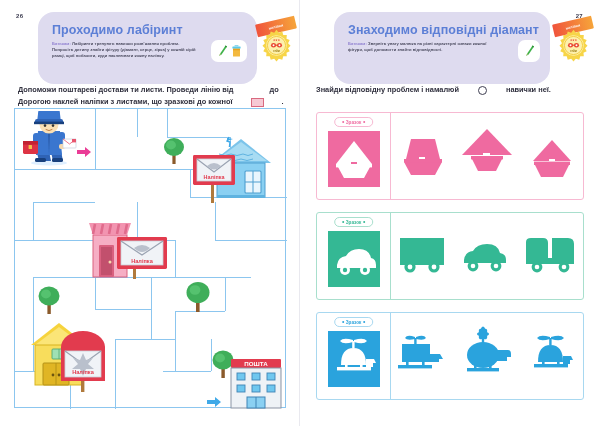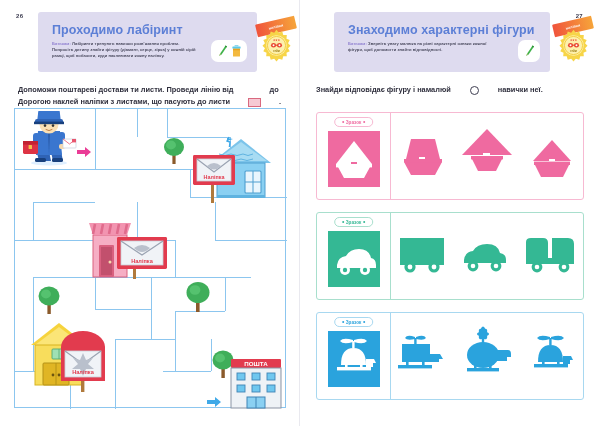--- a/index.html
+++ b/index.html
@@ -16,22 +16,22 @@
   
   .page-num {
     position: absolute; top: 13px; font-size: 6px; color: #3b3b4f;
     font-weight: 700; letter-spacing: .3px;
   }
   .page-left .page-num  { left: 16px; }
   .page-right .page-num { right: 17px; }
 
   
   .hdr {
-    position: absolute; top: 12px; height: 60px;
-    background: #dedbef; border-radius: 3px;
+    position: absolute; top: 12px; height: 72px;
+    background: #dedbef; border-radius: 16px;
   }
   .page-left .hdr  { left: 38px; right: 42px; }
   .page-right .hdr { left: 34px; right: 50px; }
   .hdr-title {
     position: absolute; left: 14px; top: 11px;
     font-size: 12.5px; font-weight: 700; color: #5c7fd6;
     letter-spacing: .1px; white-space: nowrap;
   }
   .hdr-note {
     position: absolute; left: 14px; top: 29px; right: 58px;
@@ -173,21 +173,21 @@
         <svg class="inline-ico" width="11" height="8" viewBox="0 0 11 8">
           <path d="M0 2.4 H6 V0 L11 4 L6 8 V5.6 H0 Z" fill="#ea3c96"></path>
         </svg>
         <span>до</span>
         <svg class="inline-ico" width="11" height="8" viewBox="0 0 11 8">
           <path d="M0 2.4 H6 V0 L11 4 L6 8 V5.6 H0 Z" fill="#3fa9e8"></path>
         </svg>
         <span>.</span>
       </div>
       <div class="ln">
-        <span>Дорогою наклей наліпки з листами, що пасують до листи</span>
+        <span>Дорогою наклей наліпки з листами, що зразкові до кожної</span>
         <span class="mini-env"></span>
         <span>.</span>
       </div>
     </div>
 
     <div class="maze">
 
       <div class="wall wh" style="left:0;   top:60px;  width:80px;"></div>
       <div class="wall wh" style="left:80px; top:60px;  width:75px;"></div>
       <div class="wall wh" style="left:155px;top:60px;  width:60px;"></div>
@@ -356,21 +356,21 @@
         <path d="M0 3 H8 V0 L14 5 L8 10 V7 H0 Z" fill="#3fa9e8"></path>
       </svg>
     </div>
   </div>
 
   <div class="page page-right">
 
     <div class="page-num">27</div>
 
     <div class="hdr">
-      <div class="hdr-title">Знаходимо характерні фігури</div>
+      <div class="hdr-title">Знаходимо відповідні діамант</div>
       <div class="hdr-note">
         <span class="lead">Батькам:</span>
         <span>Зверніть увагу малюка на різні характерні ознаки кожної фігури, щоб допомогти знайти відповідності.</span>
       </div>
       <div class="tools">
         <svg class="ico" width="11" height="14" viewBox="0 0 11 14">
           <path d="M2 12 L3.2 9.4 L8.6 1.6 L10 2.6 L4.6 10.4 Z" fill="#3fb24a"></path>
           <path d="M2 12 L3.2 9.4 L3.9 9.9 Z" fill="#f2c98a"></path>
           <path d="M8.6 1.6 L10 2.6 L9.3 3.6 L7.9 2.6 Z" fill="#2a8f36"></path>
         </svg>
@@ -390,21 +390,21 @@
         <rect x="18.6" y="18.9" width="2.8" height="1.3" fill="#e8452f"></rect>
         <circle cx="16.4" cy="19.6" r="1.2" fill="#fff"></circle>
         <circle cx="23.6" cy="19.6" r="1.2" fill="#fff"></circle>
         <text x="20" y="14.4" font-size="3.1" font-family="Liberation Sans, sans-serif" font-weight="bold" fill="#e8452f" text-anchor="middle">★★★</text>
         <text x="20" y="27.9" font-size="3.4" font-family="Liberation Sans, sans-serif" font-weight="bold" fill="#9a7a10" text-anchor="middle">гейм</text>
       </svg>
     </div>
 
     <div class="instr">
       <div class="ln">
-        <span>Знайди відповідає фігуру і  намалюй</span>
+        <span>Знайди відповідну проблем і  намалюй</span>
         <span class="circle-mark"></span>
         <span>навички неї.</span>
       </div>
     </div>
 
     <div class="exrow" id="row0" style="top: 112px; border-color: rgb(247, 185, 210);">
       <div class="ex-sample" style="border-right-color: rgb(247, 185, 210);">
         <div class="zrazok" style="border-color: rgb(247, 185, 210); color: rgb(239, 106, 160);">
           <span class="zr-dot" style="background: rgb(239, 106, 160);"></span>
           <span>Зразок</span>

